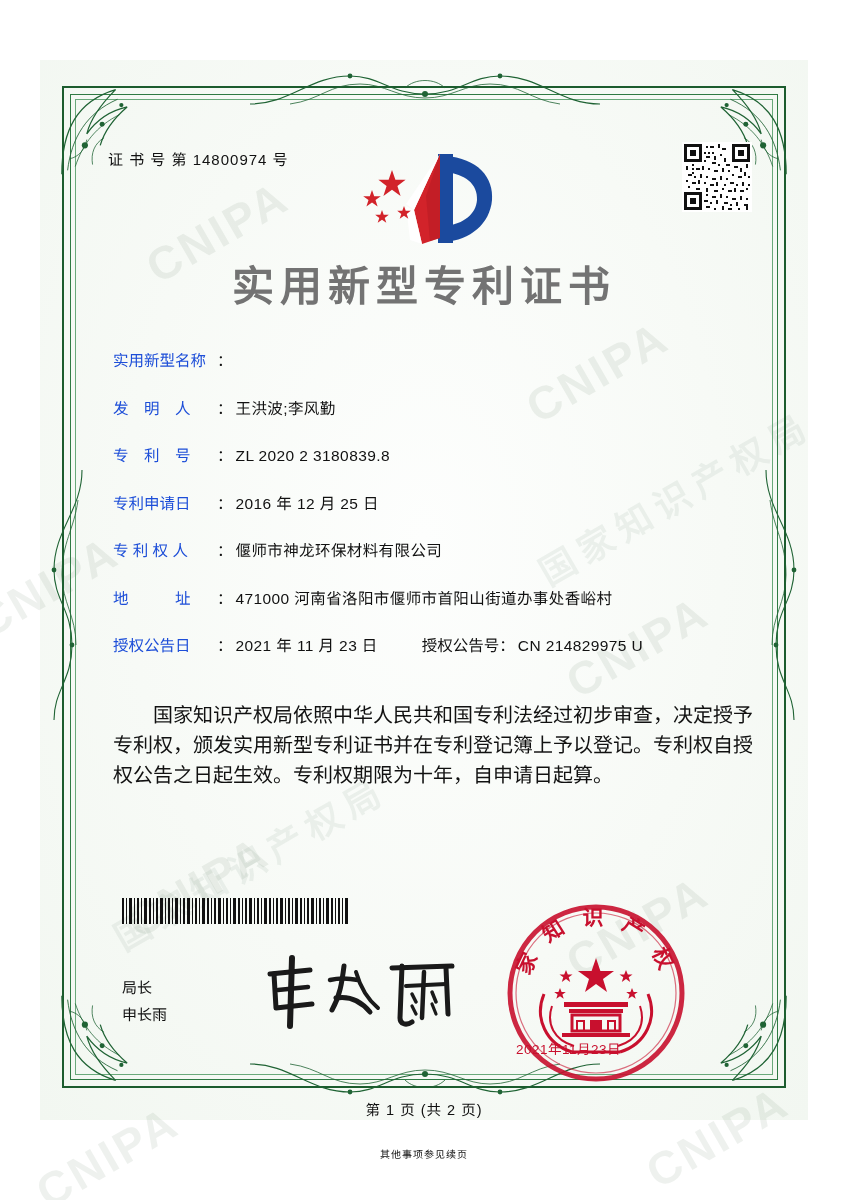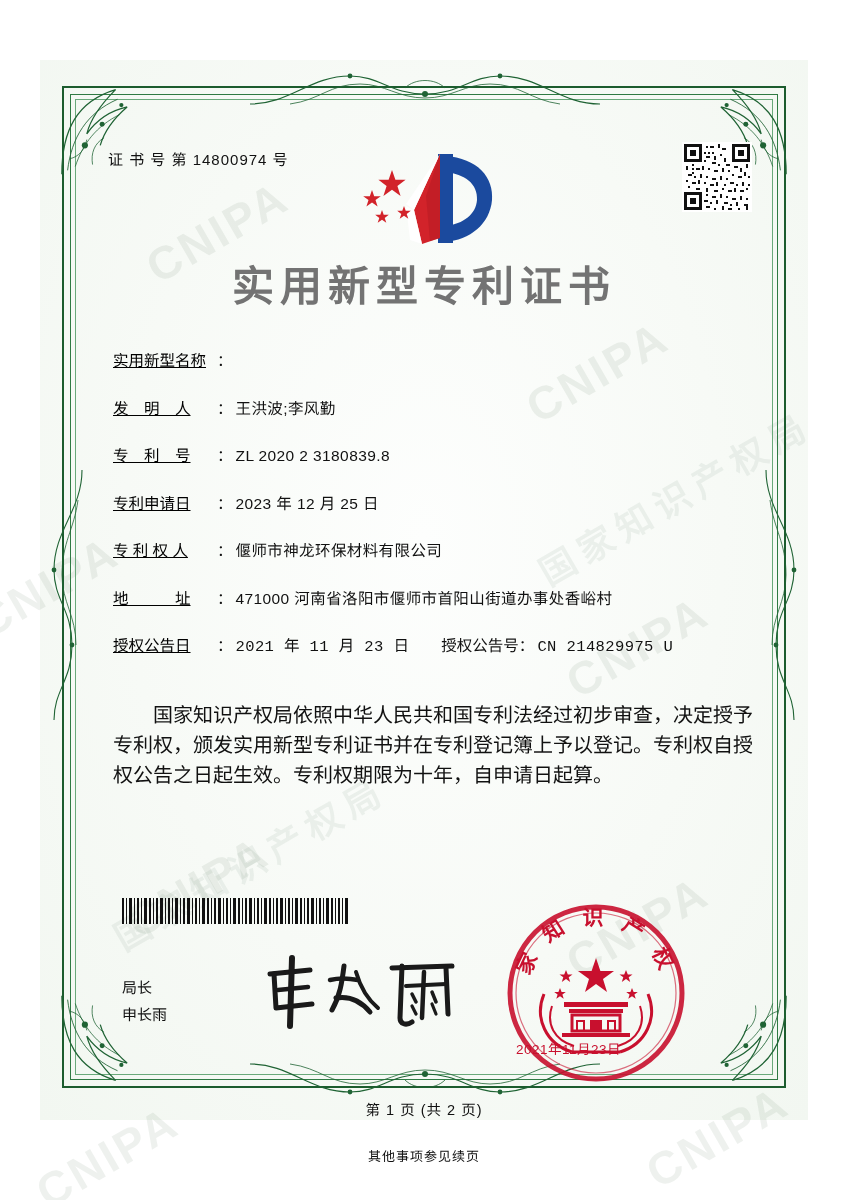--- a/index.html
+++ b/index.html
@@ -176,35 +176,34 @@
   .field-row {
     display: flex;
     align-items: baseline;
     margin-bottom: 25.5px;
     font-family: "Liberation Sans", "DejaVu Sans", sans-serif;
   }
   .field-label {
     width: 104px;
     flex: 0 0 104px;
     letter-spacing: 0px;
-    color: #000000;
+    color: #1d4ed8;
     white-space: pre;
-    text-decoration: underline;
   }
   .field-colon {
     flex: 0 0 auto;
     padding-right: 3px;
   }
   .field-value {
     flex: 1 1 auto;
     letter-spacing: 0.4px;
   }
-  .field-row.dual .field-value { flex: 0 0 auto; font-family: Liberation Mono, monospace; }
+  .field-row.dual .field-value { flex: 0 0 auto; }
   .field-row .second-label {
-    margin-left: 32px;
+    margin-left: 44px;
     flex: 0 0 auto;
   }
 
   
   .paragraphs {
     position: absolute;
     left: 113px;
     top: 700px;
     width: 640px;
     font-size: 20px;
@@ -273,21 +272,21 @@
     font-size: 14.5px;
     color: #111;
     font-family: "Liberation Sans", "DejaVu Sans", sans-serif;
     letter-spacing: 1px;
   }
   .footnote {
     position: absolute;
     left: 0; right: 0;
     top: 1146px;
     text-align: center;
-    font-size: 13px;
+    font-size: 10px;
     color: #111;
     font-family: "Liberation Sans", "DejaVu Sans", sans-serif;
     letter-spacing: 1px;
   }
 </style>
 </head>
 <body>
 
 <div class="page">
 
@@ -534,21 +533,21 @@
 
     <div class="field-row">
       <span class="field-label">专　利　号</span>
       <span class="field-colon">：</span>
       <span class="field-value">ZL 2020 2 3180839.8</span>
     </div>
 
     <div class="field-row">
       <span class="field-label">专利申请日</span>
       <span class="field-colon">：</span>
-      <span class="field-value">2023 年 12 月 25 日</span>
+      <span class="field-value">2016 年 12 月 25 日</span>
     </div>
 
     <div class="field-row">
       <span class="field-label">专 利 权 人</span>
       <span class="field-colon">：</span>
       <span class="field-value">偃师市神龙环保材料有限公司</span>
     </div>
 
     <div class="field-row">
       <span class="field-label">地　　　址</span>

